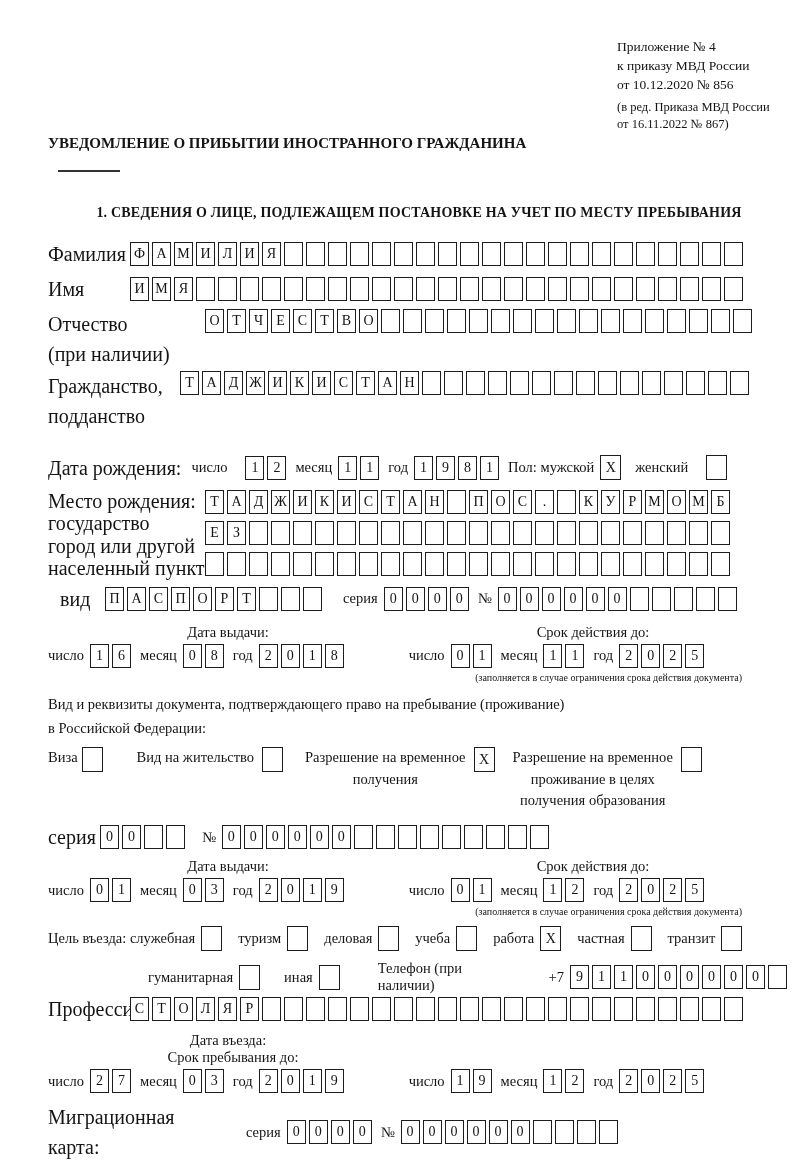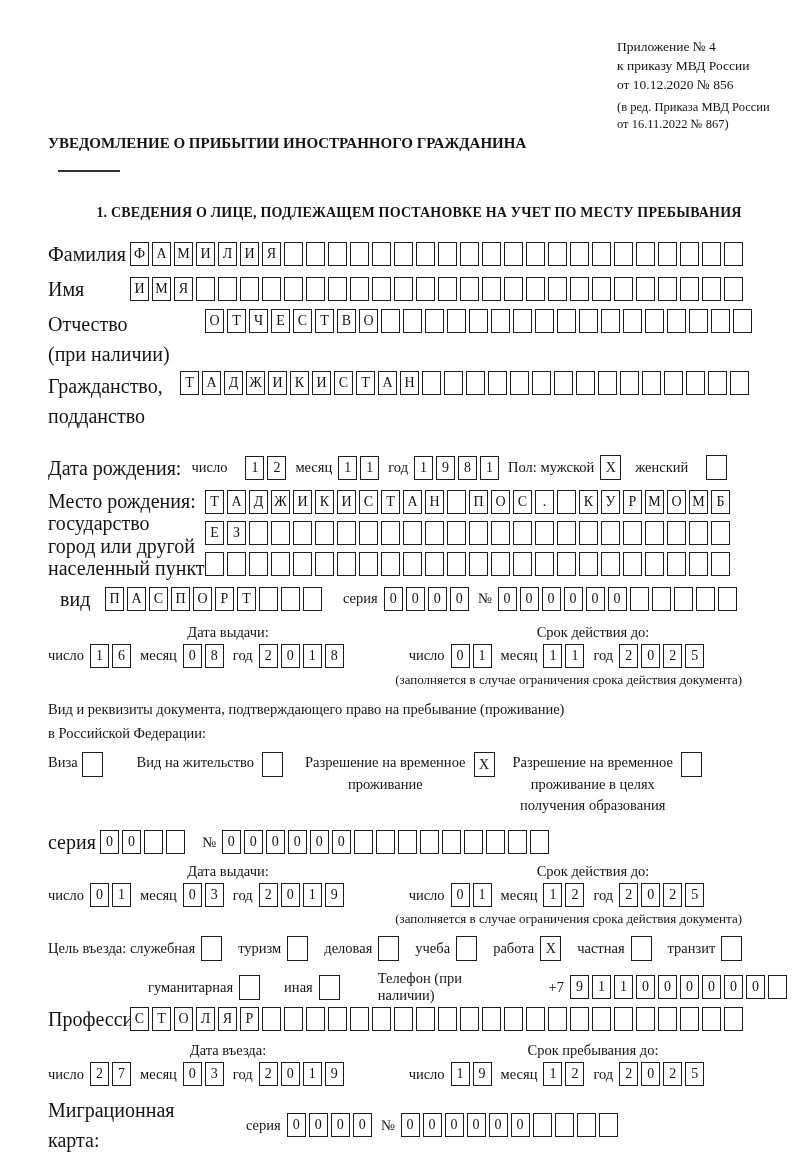--- a/index.html
+++ b/index.html
@@ -39,21 +39,21 @@
 
   .two-line{display:flex;flex-direction:column;}
   .inline-lbl{font-size:14.5px;margin:0 6px;}
   .date-headers{display:flex;font-size:14.5px;margin-top:10px;}
   .dh-left{width:360px;text-align:center;}
   .dh-right{width:370px;text-align:center;}
   .date-row{display:flex;align-items:center;margin-top:3px;}
   .date-group{display:flex;align-items:center;}
   .date-group .inline-lbl:first-child{margin-left:0;}
   .dg-right{margin-left:62px;}
-  .note{width:100%;text-align:right;padding-right:48px;font-size:13px;margin-top:4px;box-sizing:border-box;}
+  .note{width:100%;text-align:right;padding-right:48px;font-size:10px;margin-top:4px;box-sizing:border-box;}
 
   .doc-header{text-align:center;font-weight:bold;font-size:13.5px;margin-top:10px;}
   .intro{font-size:14.5px;margin-top:10px;line-height:1.65;}
 
   .opt-row{display:flex;align-items:flex-start;margin-top:6px;font-size:14.5px;}
   .opt{display:flex;align-items:flex-start;}
   .opt .olbl{text-align:center;line-height:1.5;}
   .opt .check{margin-left:8px;}
 
   .purpose-row{display:flex;align-items:center;font-size:14.5px;margin-top:9px;}
@@ -434,21 +434,21 @@
       <span class="olbl">Виза</span>
       <span class="cell check" style="margin-left:4px;"></span>
     </span>
     <span class="opt" style="margin-left:34px;">
       <span class="olbl">Вид на жительство</span>
       <span class="cell check"></span>
     </span>
     <span class="opt" style="margin-left:22px;">
       <span class="olbl two-line">
         <span>Разрешение на временное</span>
-        <span>проживание</span>
+        <span>получения</span>
       </span>
       <span class="cell check">X</span>
     </span>
     <span class="opt" style="margin-left:18px;">
       <span class="olbl two-line">
         <span>Разрешение на временное</span>
         <span>проживание в целях</span>
         <span>получения образования</span>
       </span>
       <span class="cell check"></span>
@@ -612,21 +612,21 @@
         <span class="cell"></span>
         <span class="cell"></span>
         <span class="cell"></span>
         <span class="cell"></span>
         <span class="cell"></span>
         <span class="cell"></span>
         <span class="cell"></span>
       </span>
   </div>
 
-  <div class="date-headers" style="margin-top:8px;">
+  <div class="date-headers" style="margin-top:8px;flex-direction:column;">
     <span class="dh-left">Дата въезда:</span>
     <span class="dh-right">Срок пребывания до:</span>
   </div>
   <div class="date-row">
     <span class="date-group">
       <span class="inline-lbl">число</span>
       <span class="boxes">
           <span class="cell">2</span>
           <span class="cell">7</span>
         </span>

